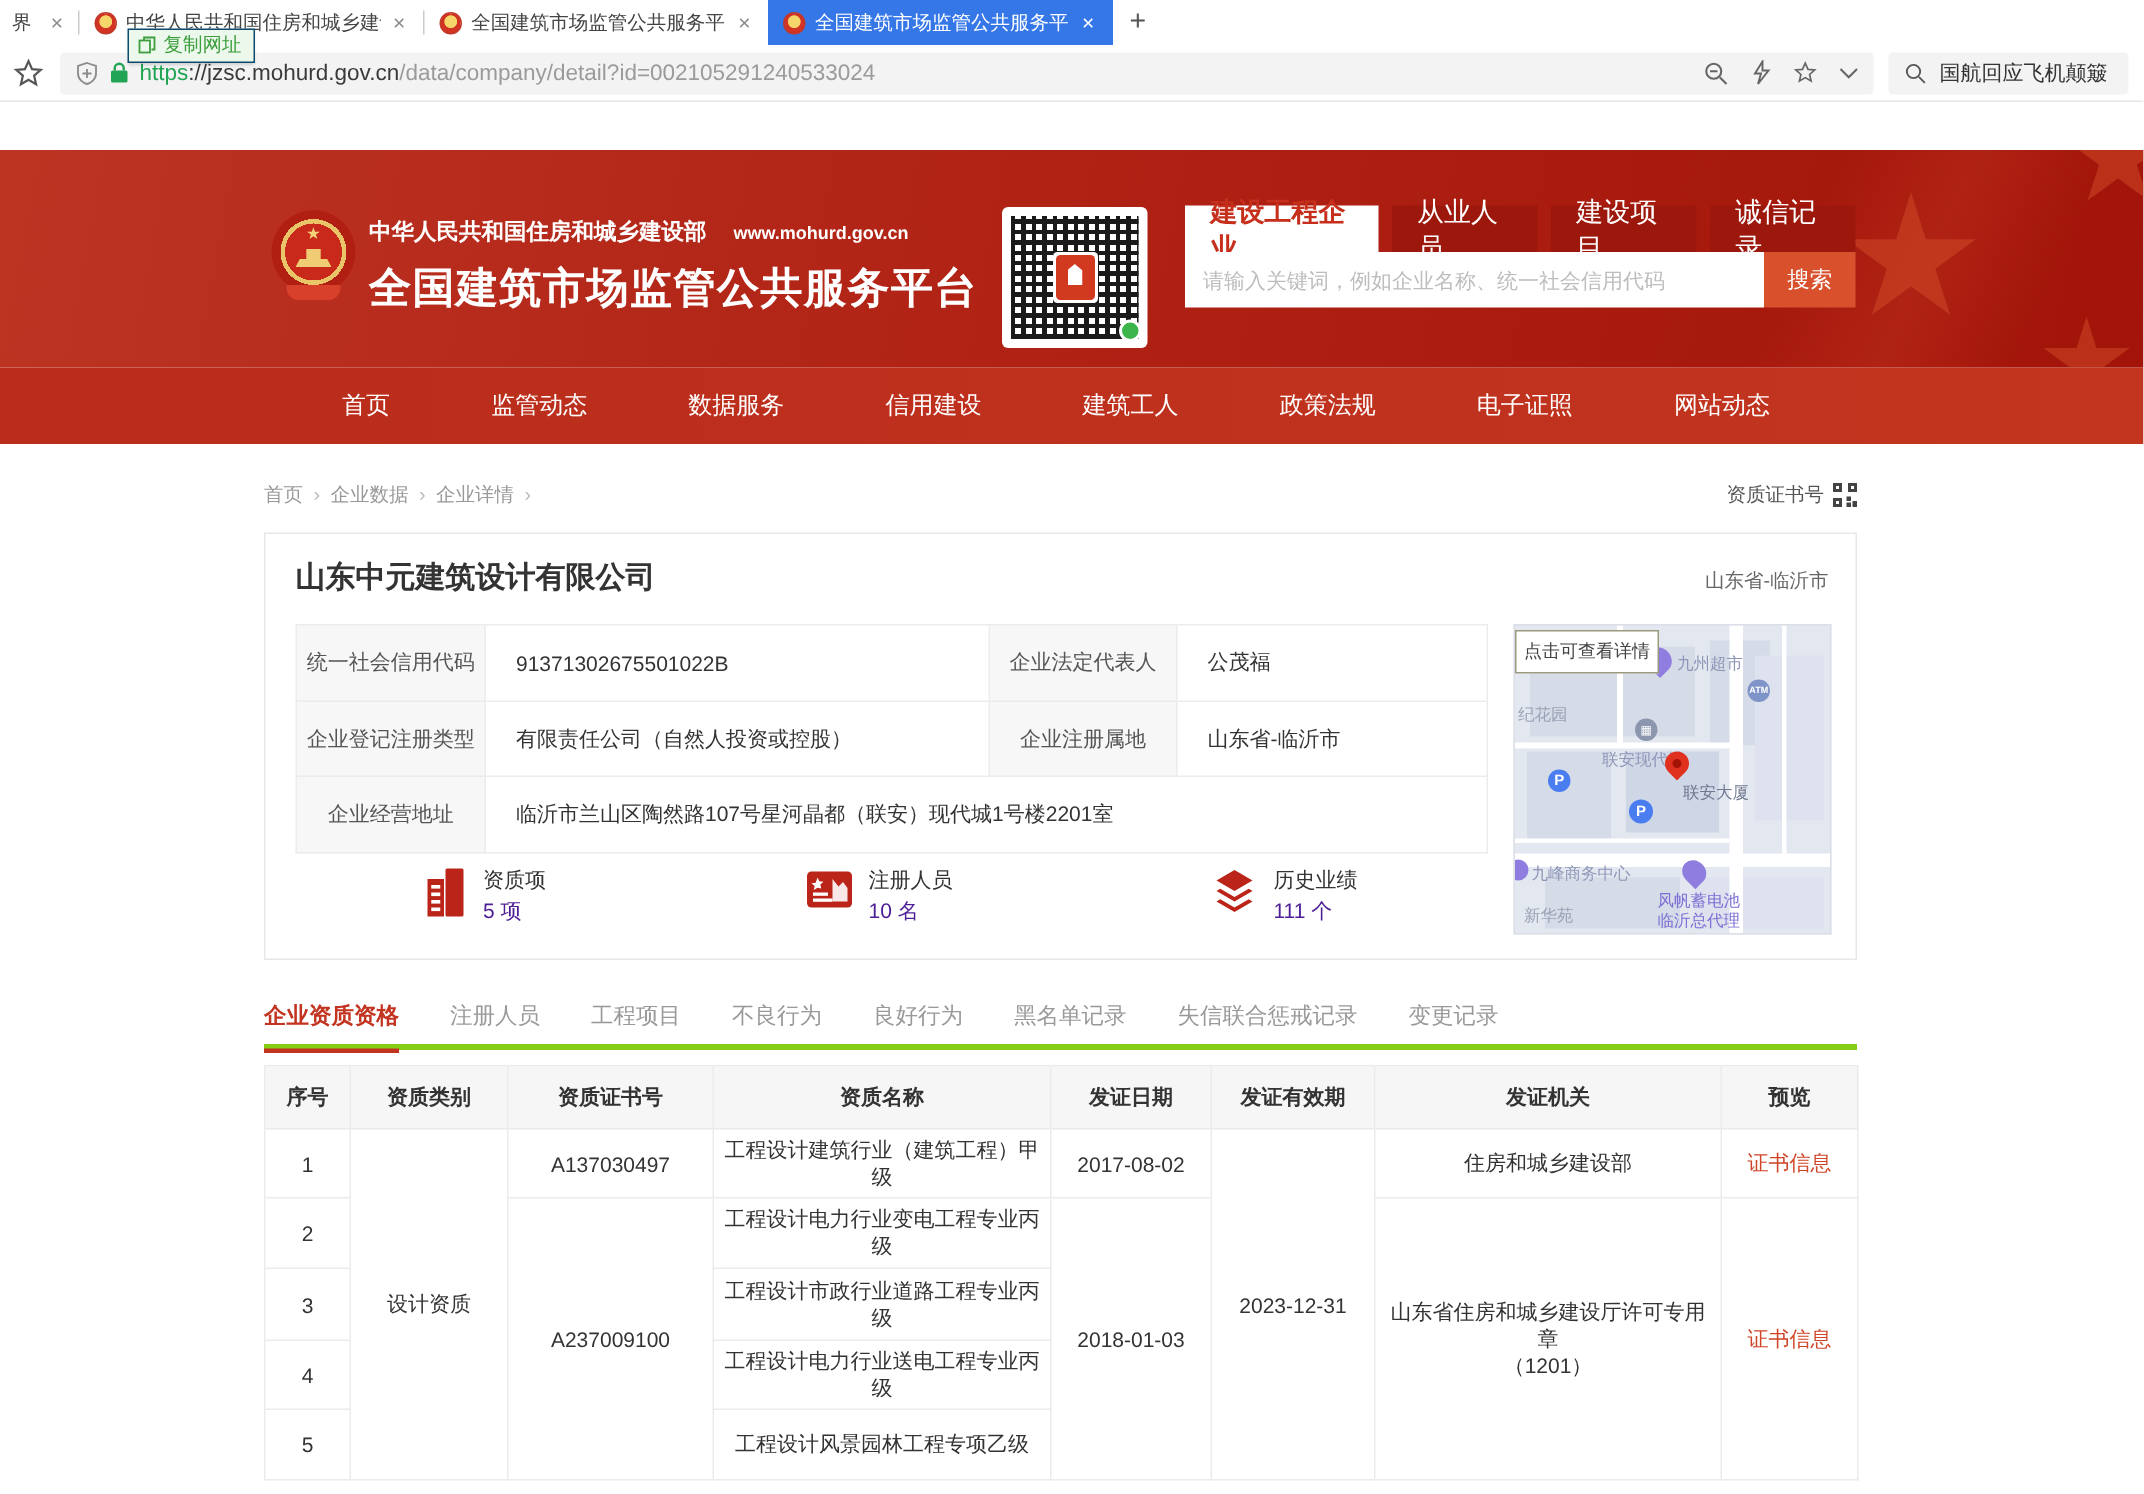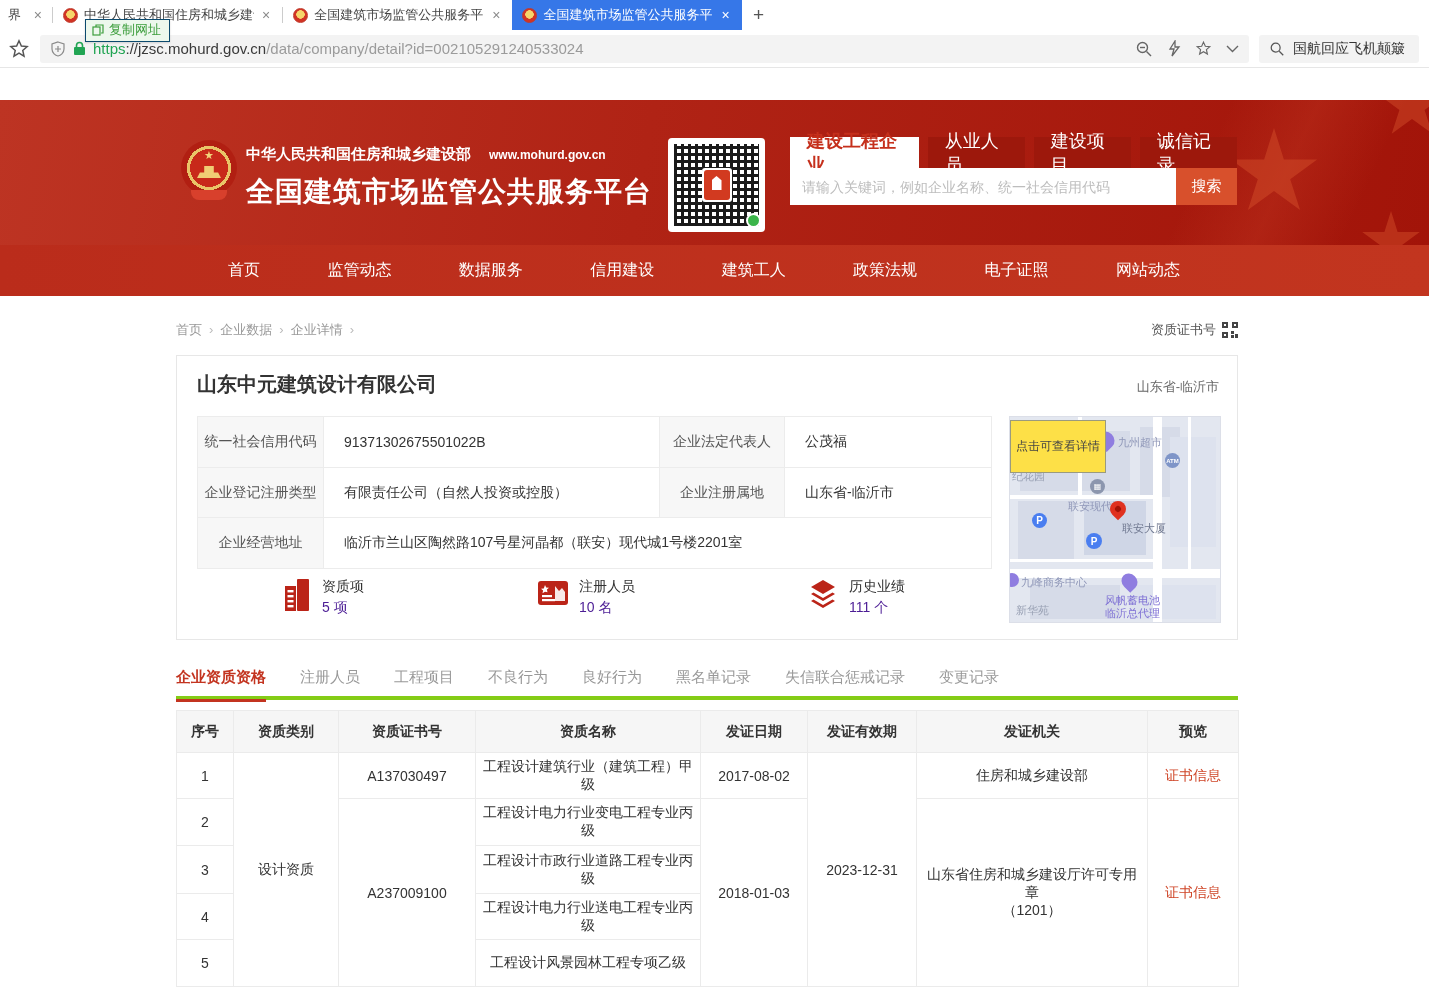--- a/index.html
+++ b/index.html
@@ -96,21 +96,21 @@
   .stat .lab { color:#333; }
   .stat .num { color:#4c1d95; }
 
   .map { position:absolute; left:832px; top:60px; width:212px; height:207px; background:#e3e7f0; overflow:hidden; border:1px solid #dcdfe8; cursor:pointer; }
   .blk { position:absolute; background:#d6dbe8; }
   .road { position:absolute; background:#fff; }
   .mlab { position:absolute; font-size:11px; color:#8f97b8; white-space:nowrap; }
   .mlab.dim { color:#9aa2b5; }
   .mlab.purple { color:#7d6fd4; }
   .poi { position:absolute; border-radius:50% 50% 50% 50%; display:flex; align-items:center; justify-content:center; color:#fff; font-weight:bold; }
-  .map-tooltip { position:absolute; left:0; top:3px; background:#fde047; border:1px solid #9a9a7e; color:#444; font-size:12px; padding:17px 5px; z-index:6; }
+  .map-tooltip { position:absolute; left:0; top:3px; background:#ffffff; border:1px solid #9a9a7e; color:#444; font-size:12px; padding:5px 5px; z-index:6; }
   .pin { position:absolute; width:16px; height:16px; background:#e0311f; border-radius:50% 50% 50% 0; transform:rotate(-45deg); z-index:5; }
   .pin::after { content:""; position:absolute; left:5px; top:5px; width:6px; height:6px; border-radius:50%; background:#a31407; }
 
   .detail-tabs { display:flex; gap:34px; margin-top:28px; border-bottom:4px solid #84cc16; height:32px; align-items:flex-start; }
   .dtab { font-size:15px; color:#999; padding-bottom:12px; cursor:pointer; }
   .dtab.on { color:#c33420; border-bottom:3px solid #c33420; font-weight:bold; }
 
   table.qual { width:1062px; margin-top:10px; border-collapse:collapse; table-layout:fixed; }
   table.qual th, table.qual td { border:1px solid #ebebeb; font-size:14px; text-align:center; color:#333; padding:4px 6px; }
   table.qual th { background:#f6f6f6; font-weight:bold; height:42px; }

